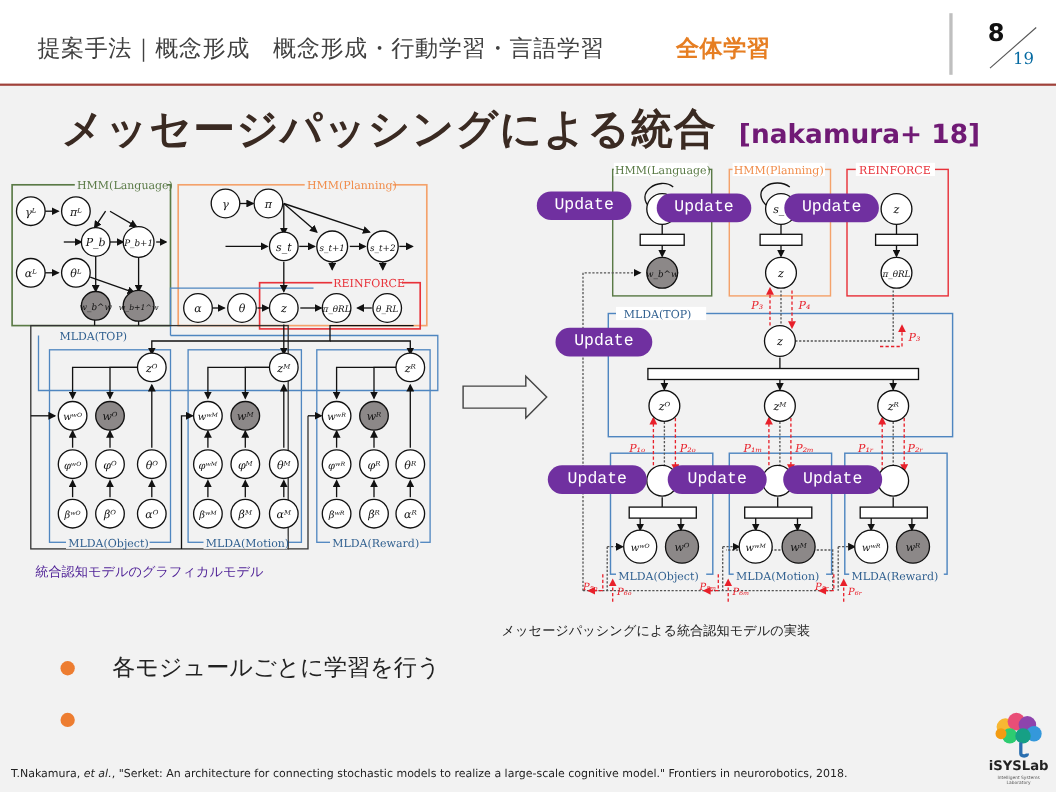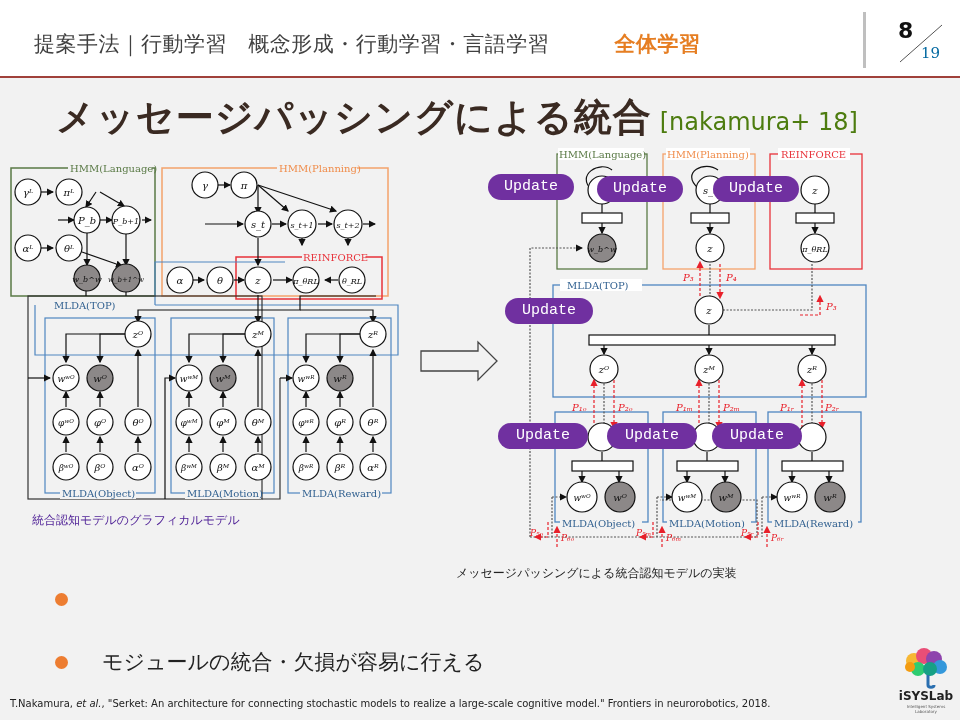--- a/index.html
+++ b/index.html
@@ -7,42 +7,42 @@
   .header { position:absolute; left:0; top:0; width:960px; height:76px; background:#ffffff; }
   .header-sep { position:absolute; left:0; top:76px; width:960px; height:2px; background:#a0413a; }
   .breadcrumb { position:absolute; left:34px; top:30px; font-size:21px; color:#404040; white-space:nowrap; letter-spacing:0.5px; }
   .breadcrumb .bc-item { margin-right:14px; }
   .breadcrumb .bc-active { color:#e67e22; font-weight:bold;margin-left:44px; }
   .vline { position:absolute; left:863px; top:12px; width:3px; height:56px; background:#bfbfbf; }
   .page-num { position:absolute; left:898px; top:18px; font-size:22px; font-weight:bold; color:#111; }
   .page-total { position:absolute; left:921px; top:44px; font-size:15px; color:#0369a1; font-family:"DejaVu Serif", serif; }
   .page-slash { position:absolute; left:890px; top:20px; width:60px; height:45px; }
   .slide-title { position:absolute; left:56px; top:92px; font-size:38px; font-weight:bold; color:#3a2a22; white-space:nowrap; letter-spacing:1px; }
-  .slide-title .cite { font-size:24px; font-weight:normal; color:#4d7c0f; margin-left:8px; letter-spacing:0; }
+  .slide-title .cite { font-size:24px; font-weight:bold; color:#701a75; margin-left:20px; letter-spacing:0; }
   .diagram { position:absolute; left:0; top:0; width:960px; height:720px; }
   .caption-left { position:absolute; left:32px; top:512px; font-size:12px; color:#4c1d95; white-space:nowrap; }
   .caption-right { position:absolute; left:456px; top:565px; font-size:12px; color:#222; white-space:nowrap; }
   .bullet { position:absolute; left:55px; font-size:21px; color:#222; white-space:nowrap; display:flex; align-items:center; }
   .bullet .dot { width:13px; height:13px; border-radius:50%; background:#ed7d31; margin-right:34px; display:inline-block; }
   .b1 { top:593px; }
   .b2 { top:648px; }
   .citation { position:absolute; left:10px; top:698px; font-size:10px; color:#222; white-space:nowrap; }
   .logo { position:absolute; left:898px; top:645px; width:56px; height:70px; }
   .logo-text { position:absolute; left:0; top:44px; width:56px; text-align:center; font-size:12px; font-weight:bold; color:#222; }
   .logo-sub { position:absolute; left:0; top:59px; width:56px; text-align:center; font-size:4px; color:#555; }
   .update-btn { position:absolute; height:26px; background:#7030a0; color:#fff; border-radius:13px; font-family:Liberation Mono, monospace; font-size:15px; line-height:26px; text-align:center; }
   svg text { font-family:"DejaVu Serif", serif; }
 </style>
 </head>
 <body>
 
 <div class="header"></div>
 <div class="header-sep"></div>
 <div class="breadcrumb">
-  <span class="bc-item">提案手法｜行動学習</span>
+  <span class="bc-item">提案手法｜概念形成</span>
   <span class="bc-item">概念形成・行動学習・言語学習</span>
   <span class="bc-item bc-active">全体学習</span>
 </div>
 <div class="vline"></div>
 <svg class="page-slash">
     <line x1="10" y1="42" x2="52" y2="5" stroke="#555" stroke-width="1"></line>
   </svg>
 <div class="page-num">8</div>
 <div class="page-total">19</div>
 
@@ -421,24 +421,24 @@
 <div class="update-btn" style="left:505px; top:298px; width:88px;">Update</div>
 <div class="update-btn" style="left:498px; top:423px; width:90px;">Update</div>
 <div class="update-btn" style="left:607px; top:423px; width:90px;">Update</div>
 <div class="update-btn" style="left:712px; top:423px; width:90px;">Update</div>
 
 <div class="caption-left">統合認知モデルのグラフィカルモデル</div>
 <div class="caption-right">メッセージパッシングによる統合認知モデルの実装</div>
 
 <div class="bullet b1">
     <span class="dot"></span>
+    <span>各モジュールごとに学習を行う</span>
   </div>
 <div class="bullet b2">
     <span class="dot"></span>
-    <span>モジュールの統合・欠損が容易に行える</span>
   </div>
 
 <div class="citation"><span>T.Nakamura, </span><i>et al.</i><span>, "Serket:  An architecture for connecting stochastic models to realize a large-scale cognitive model." Frontiers in neurorobotics, 2018.</span></div>
 
 <div class="logo">
   <svg width="56" height="44">
     <circle cx="16" cy="16" r="8" fill="#f7b733"></circle>
     <circle cx="26" cy="11" r="8" fill="#e94e77"></circle>
     <circle cx="36" cy="14" r="8" fill="#8e44ad"></circle>
     <circle cx="42" cy="22" r="7" fill="#3498db"></circle>

